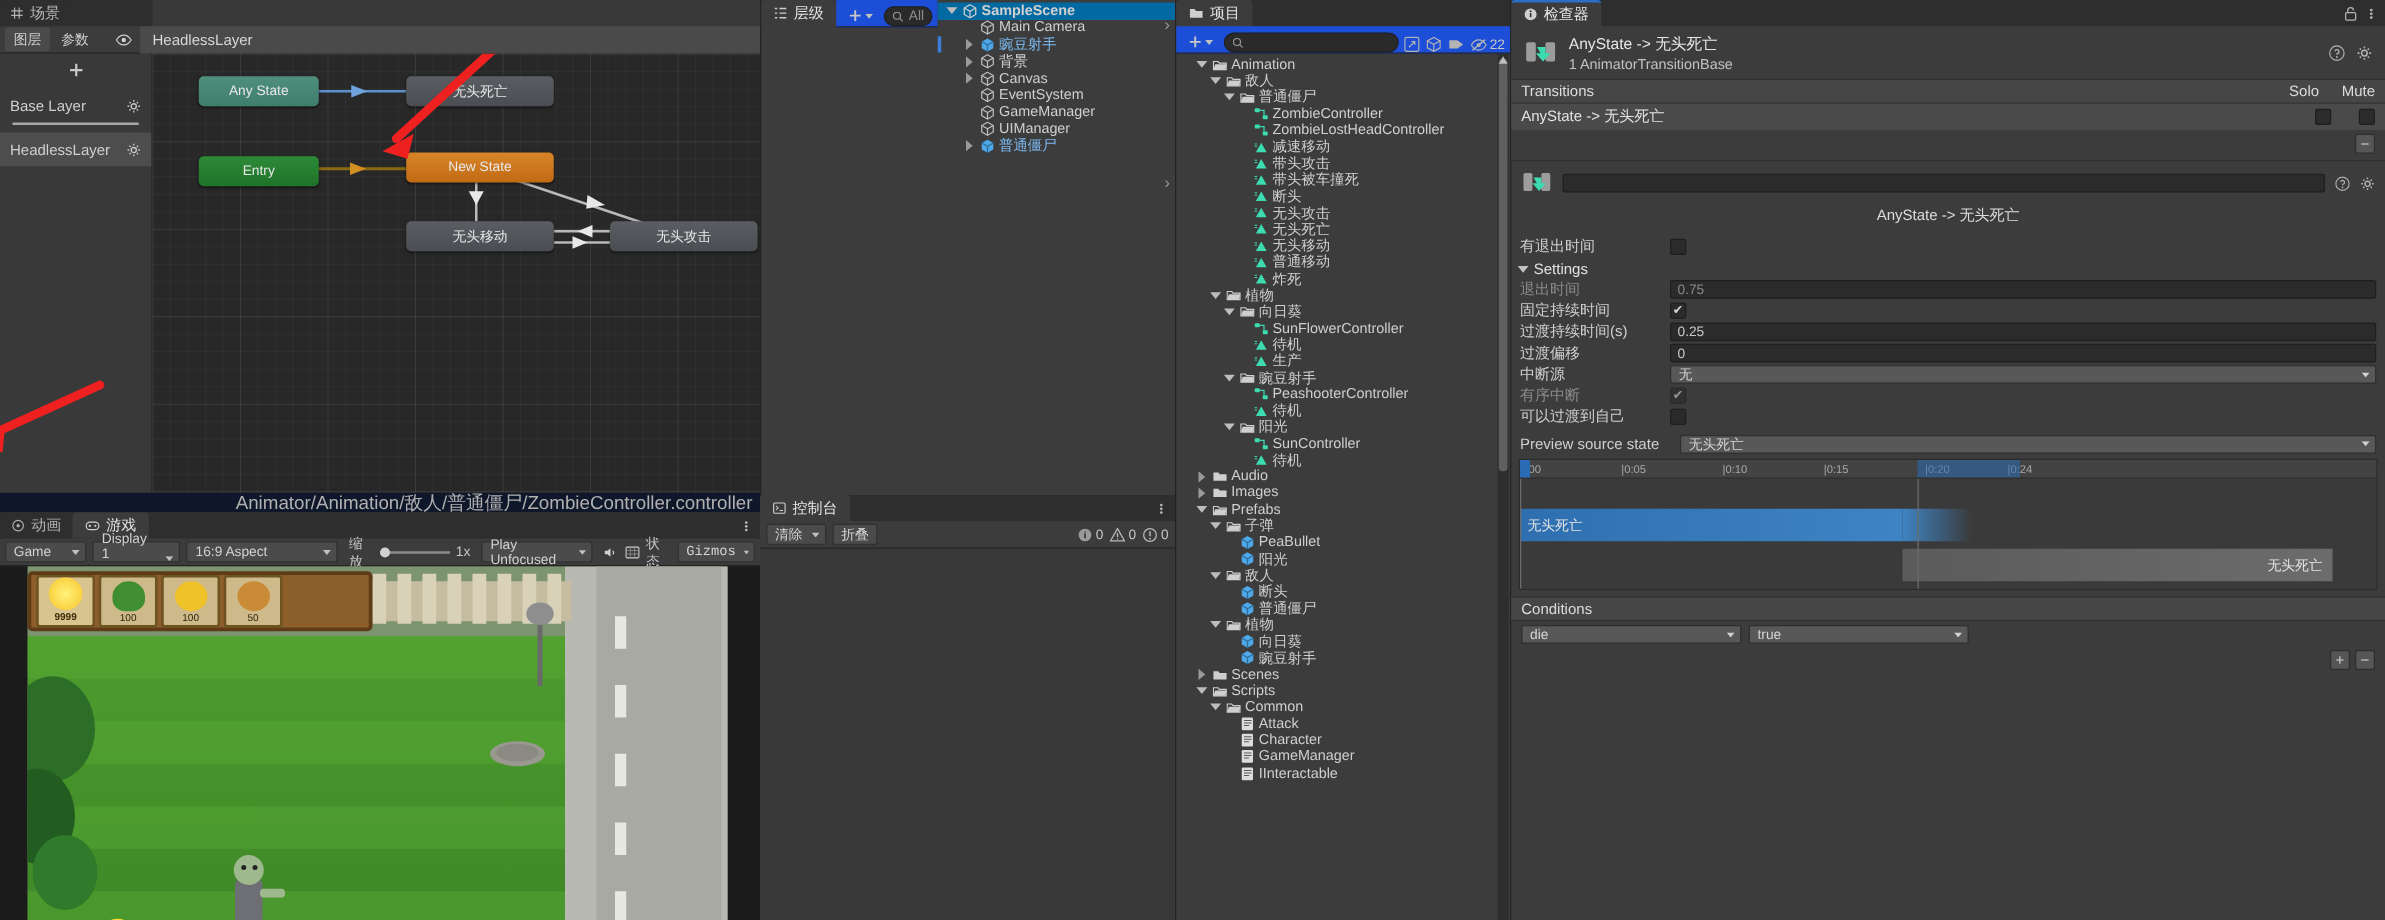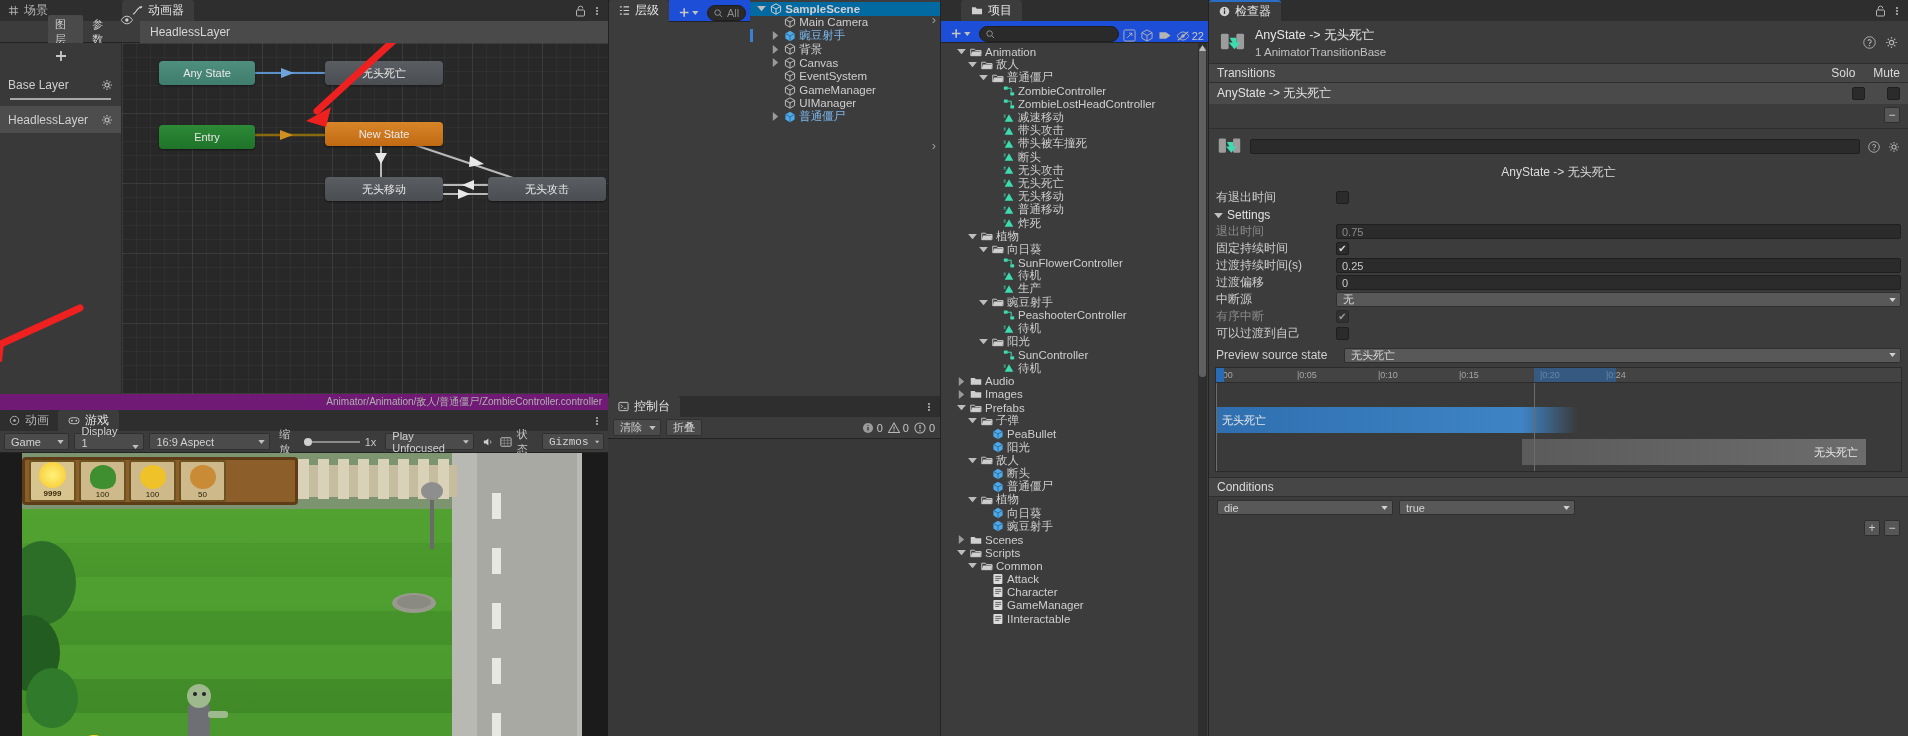--- a/index.html
+++ b/index.html
@@ -51,21 +51,21 @@
              linear-gradient(to bottom, rgba(255,255,255,.030) 1px, transparent 1px),
              linear-gradient(to right, rgba(255,255,255,.055) 1px, transparent 1px),
              linear-gradient(to bottom, rgba(255,255,255,.055) 1px, transparent 1px);
            background-size:14px 14px,14px 14px,70px 70px,70px 70px; }
   .node { position:absolute; height:24px; border-radius:4px; display:flex; align-items:center;
           justify-content:center; font-size:11px; color:#e8e8e8; box-shadow:0 1px 2px rgba(0,0,0,.5); }
   .n-any   { background:linear-gradient(#4f8f7d,#3f7d6c); }
   .n-entry { background:linear-gradient(#2c8a36,#1f7329); }
   .n-new   { background:linear-gradient(#d88528,#c06a14); }
   .n-grey  { background:linear-gradient(#5a5e62,#4a4e52); }
-  .statusbar { height:16px; background:#701a75; color:#b0b0b0; font-size:10px;
+  .statusbar { height:16px; background:#0f172a; color:#b0b0b0; font-size:15px;
                display:flex; align-items:center; justify-content:flex-end; padding-right:6px; }
 
   .gamePanel { flex:1; display:flex; flex-direction:column; background:#393939; }
   .gameToolbar { height:22px; background:#3c3c3c; display:flex; align-items:center; gap:5px;
                  padding:0 4px; border-bottom:1px solid #232323; font-size:11px; color:#c7c7c7; }
   .dd { height:17px; background:#4b4b4b; border:1px solid #303030; border-radius:2px;
         display:flex; align-items:center; justify-content:space-between; padding:0 4px 0 6px;
         color:#d2d2d2; font-size:11px; gap:6px; }
   .gameView { flex:1; background:#1b1b1b; position:relative; overflow:hidden; }
 
@@ -143,45 +143,24 @@
 
       <div class="animTop">
         <div class="tabbar" style="width:122px;background:#2e2e2e;">
           <div class="tab" style="padding:0 8px;">
             <svg width="11" height="11" viewBox="0 0 12 12">
               <path d="M1 4h10M1 8h10M4 1v10M8 1v10" stroke="#b4b4b4" stroke-width="1" fill="none"></path>
             </svg>
             <span>场景</span>
           </div>
         </div>
-        <div class="tabbar" style="flex:1;">
-          <div class="tab active" style="padding:0 10px;">
-            <svg width="11" height="11" viewBox="0 0 12 12">
-              <path d="M1 10 C4 10 5 2 11 2" stroke="#cfcfcf" stroke-width="1.2" fill="none"></path>
-              <path d="M8 1.5 L11.5 2 L9 4.2Z" fill="#cfcfcf"></path>
-            </svg>
-            <span>动画器</span>
-          </div>
-          <div style="flex:1"></div>
-          <div style="display:flex;align-items:center;gap:9px;padding:0 9px 4px 0;">
-            <svg width="11" height="12" viewBox="0 0 11 12">
-              <rect x="1.5" y="5" width="8" height="6" rx="1" fill="none" stroke="#b4b4b4"></rect>
-              <path d="M3.2 5V3.4a2.3 2.3 0 0 1 4.6 0" fill="none" stroke="#b4b4b4"></path>
-            </svg>
-            <svg width="4" height="12" viewBox="0 0 4 12">
-              <circle cx="2" cy="3" r="1.1" fill="#b4b4b4"></circle>
-                <circle cx="2" cy="6" r="1.1" fill="#b4b4b4"></circle>
-                <circle cx="2" cy="9" r="1.1" fill="#b4b4b4"></circle>
-            </svg>
-          </div>
-        </div>
       </div>
 
       <div class="layerBar">
-        <div style="width:140px;display:flex;justify-content:space-between;padding-right:6px;padding-left:44px;">
+        <div style="width:112px;display:flex;align-items:center;justify-content:space-between;padding-right:6px;">
           <div class="layerTabs">
             <div class="ltab"><span>图层</span></div>
             <div class="ltab off"><span>参数</span></div>
           </div>
           <svg width="14" height="10" viewBox="0 0 16 11">
             <path d="M8 1C4 1 1.3 5.5 1.3 5.5S4 10 8 10s6.7-4.5 6.7-4.5S12 1 8 1z" fill="none" stroke="#cfcfcf" stroke-width="1.1"></path>
             <circle cx="8" cy="5.5" r="2" fill="#cfcfcf"></circle>
           </svg>
         </div>
         <div class="breadcrumb">
@@ -605,21 +584,21 @@
               <circle cx="6.5" cy="9.6" r=".8" fill="#b9b9b9"></circle>
           </svg>
           <span>0</span>
         </div>
       </div>
       <div style="flex:1;background:#383838;"></div>
     </div>
   </div>
 
   <div class="project">
-    <div class="tabbar" style="background:#2e2e2e;padding-left:20px;">
+    <div class="tabbar" style="background:#2e2e2e;">
       <div class="tab active">
         <svg width="12" height="11" viewBox="0 0 13 12">
           <path d="M1 2.5h4l1.2 1.6H12V10H1z" fill="#cfcfcf"></path>
         </svg>
         <span>项目</span>
       </div>
     </div>
     <div class="toolrow">
       <div class="dd" style="width:30px;justify-content:center;gap:3px;background:transparent;border:none;">
         <svg width="11" height="11" viewBox="0 0 12 12">

